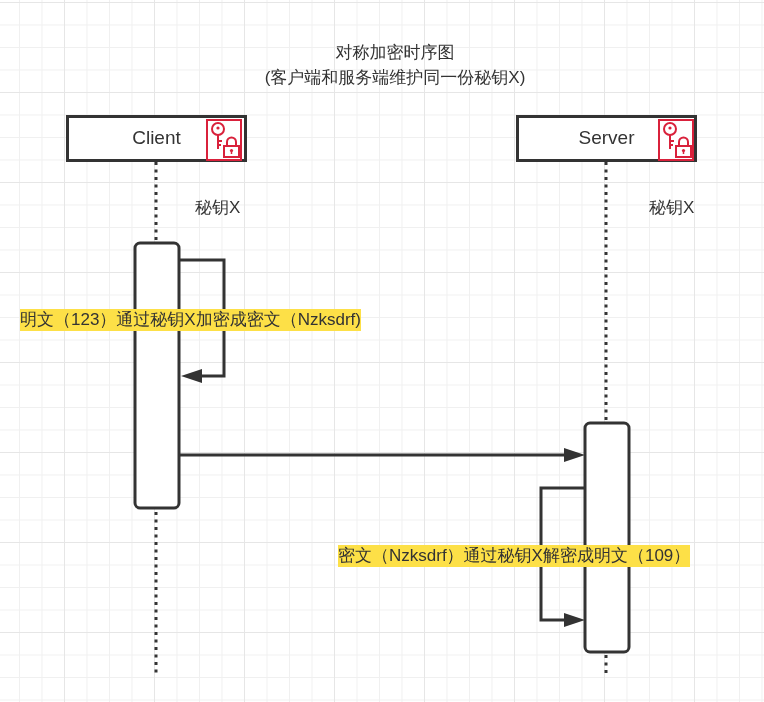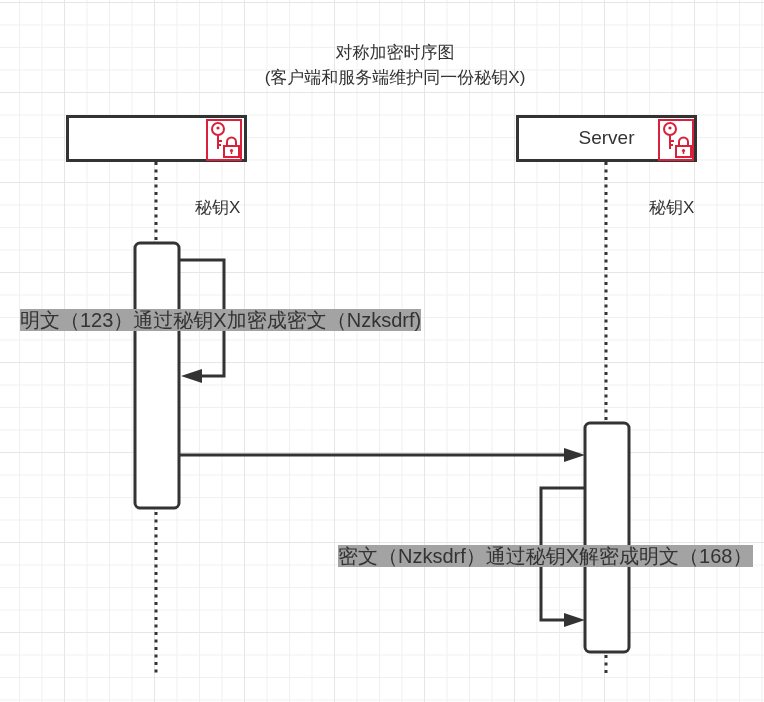--- a/index.html
+++ b/index.html
@@ -24,21 +24,21 @@
   .participant {
     border: 3px solid #333; background: #fff; box-sizing: border-box;
     display: flex; align-items: center; justify-content: center;
     font-size: 19px; color: #333;
   }
   .participant .name { position: absolute; left: 0; right: 0; text-align: center; top: 9px; }
   .key-icon { position: absolute; width: 36px; height: 42px; }
   .keylabel { font-size: 17px; color: #333; margin-top: 20px; }
   svg#diagram { position: absolute; left: 0; top: 0; }
   .msg-label {
-    font-size: 20px; color: #333; background: #a3a3a3; white-space: nowrap; line-height: 22px;
+    font-size: 17px; color: #333; background: #fde047; white-space: nowrap; line-height: 22px;
   }
 </style>
 </head>
 <body>
 
 <div class="abs title">
   <div>对称加密时序图</div>
   <div>(客户端和服务端维护同一份秘钥X)</div>
 </div>
 
@@ -58,20 +58,21 @@
   <polygon points="181,376 202,369 202,383" fill="#333"></polygon>
 
   <line x1="180" y1="455" x2="570" y2="455" stroke="#333" stroke-width="3"></line>
   <polygon points="585,455 564,448 564,462" fill="#333"></polygon>
 
   <polyline points="584,488 541,488 541,620 570,620" fill="none" stroke="#333" stroke-width="3"></polyline>
   <polygon points="585,620 564,613 564,627" fill="#333"></polygon>
 </svg>
 
 <div class="abs participant" style="left:66px; top:115px; width:181px; height:47px;">
+  <span class="name">Client</span>
   <svg class="key-icon" style="left:137px; top:1px;" viewBox="0 0 36 42">
     <rect x="1" y="1" width="34" height="40" fill="none" stroke="#d9213b" stroke-width="2"></rect>
     <circle cx="12" cy="10" r="6" fill="none" stroke="#d9213b" stroke-width="2"></circle>
     <circle cx="12" cy="9" r="1.6" fill="#d9213b"></circle>
     <path d="M12 16 V30 M12 22 H16 M12 26 H15" fill="none" stroke="#d9213b" stroke-width="2"></path>
     <path d="M21 27 V23 a4.5 4.5 0 0 1 9 0 V27" fill="none" stroke="#d9213b" stroke-width="2"></path>
     <rect x="18" y="27" width="15" height="11" fill="#fff" stroke="#d9213b" stroke-width="2"></rect>
     <circle cx="25.5" cy="31.5" r="1.6" fill="#d9213b"></circle>
     <line x1="25.5" y1="32" x2="25.5" y2="35" stroke="#d9213b" stroke-width="1.5"></line>
   </svg>
@@ -87,13 +88,13 @@
     <path d="M12 16 V30 M12 22 H16 M12 26 H15" fill="none" stroke="#d9213b" stroke-width="2"></path>
     <path d="M21 27 V23 a4.5 4.5 0 0 1 9 0 V27" fill="none" stroke="#d9213b" stroke-width="2"></path>
     <rect x="18" y="27" width="15" height="11" fill="#fff" stroke="#d9213b" stroke-width="2"></rect>
     <circle cx="25.5" cy="31.5" r="1.6" fill="#d9213b"></circle>
     <line x1="25.5" y1="32" x2="25.5" y2="35" stroke="#d9213b" stroke-width="1.5"></line>
   </svg>
 </div>
 <div class="abs keylabel" style="left:649px; top:176px;">秘钥X</div>
 
 <div class="abs msg-label" style="left:20px; top:309px;">明文（123）通过秘钥X加密成密文（Nzksdrf)</div>
-<div class="abs msg-label" style="left:338px; top:545px;">密文（Nzksdrf）通过秘钥X解密成明文（168）</div>
+<div class="abs msg-label" style="left:338px; top:545px;">密文（Nzksdrf）通过秘钥X解密成明文（109）</div>
 
 </body></html>

